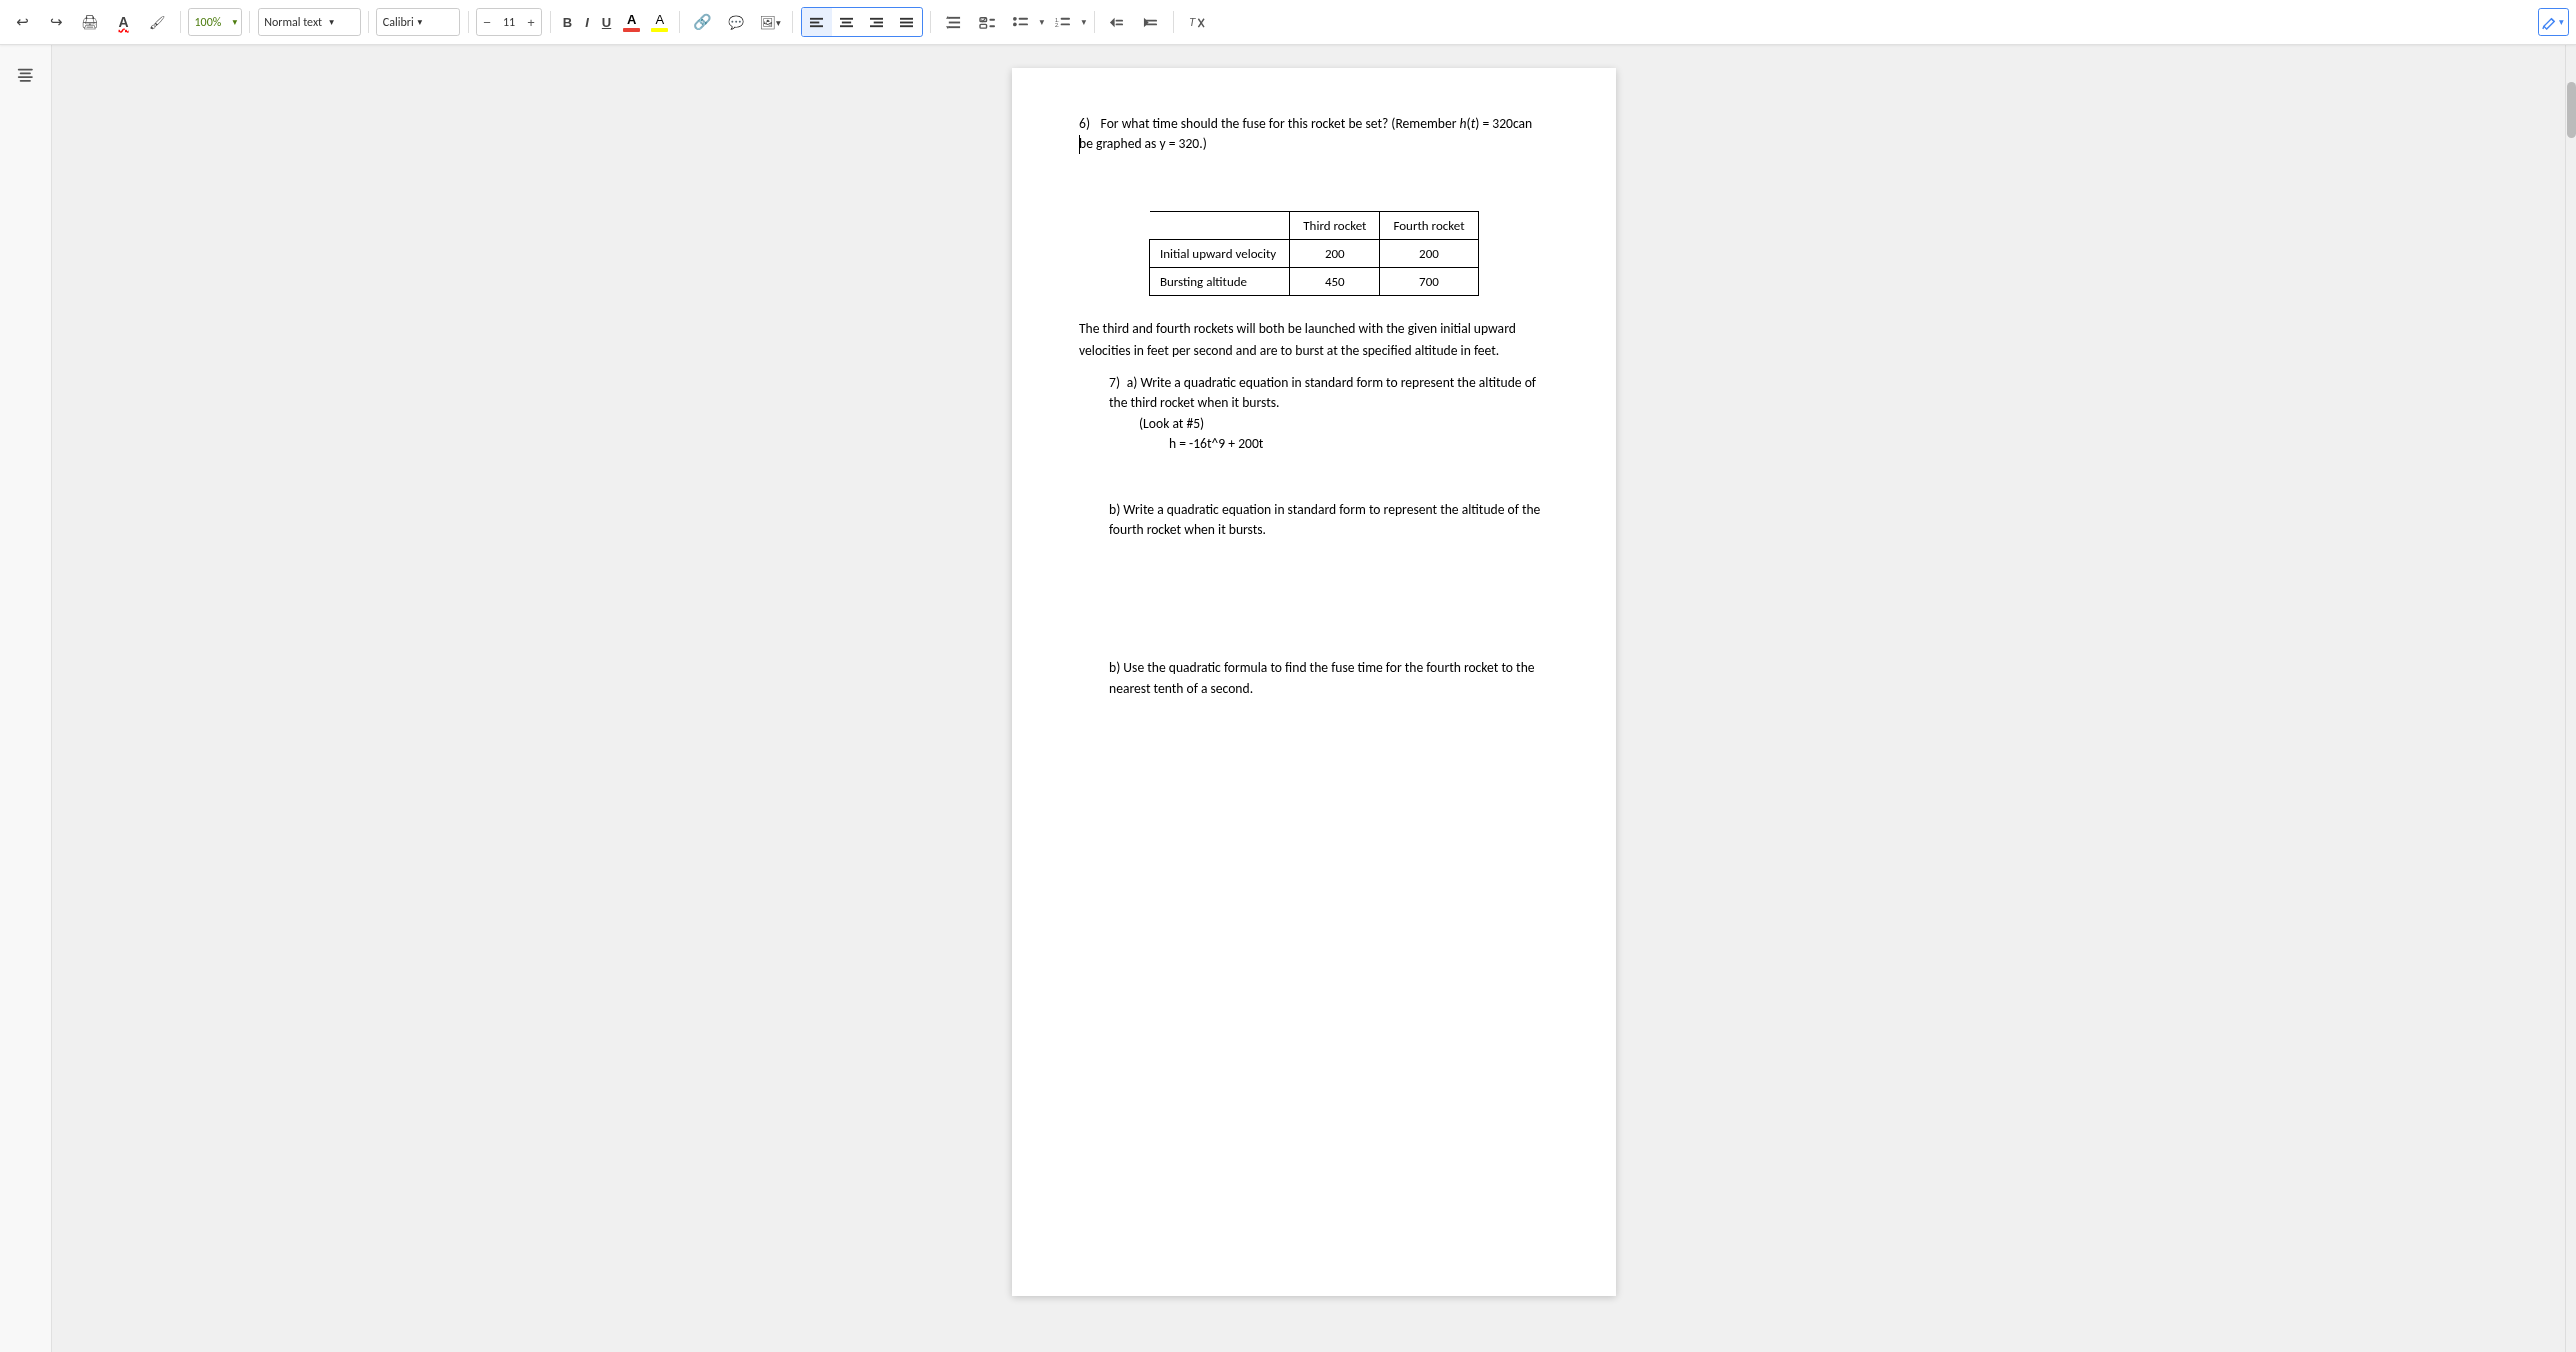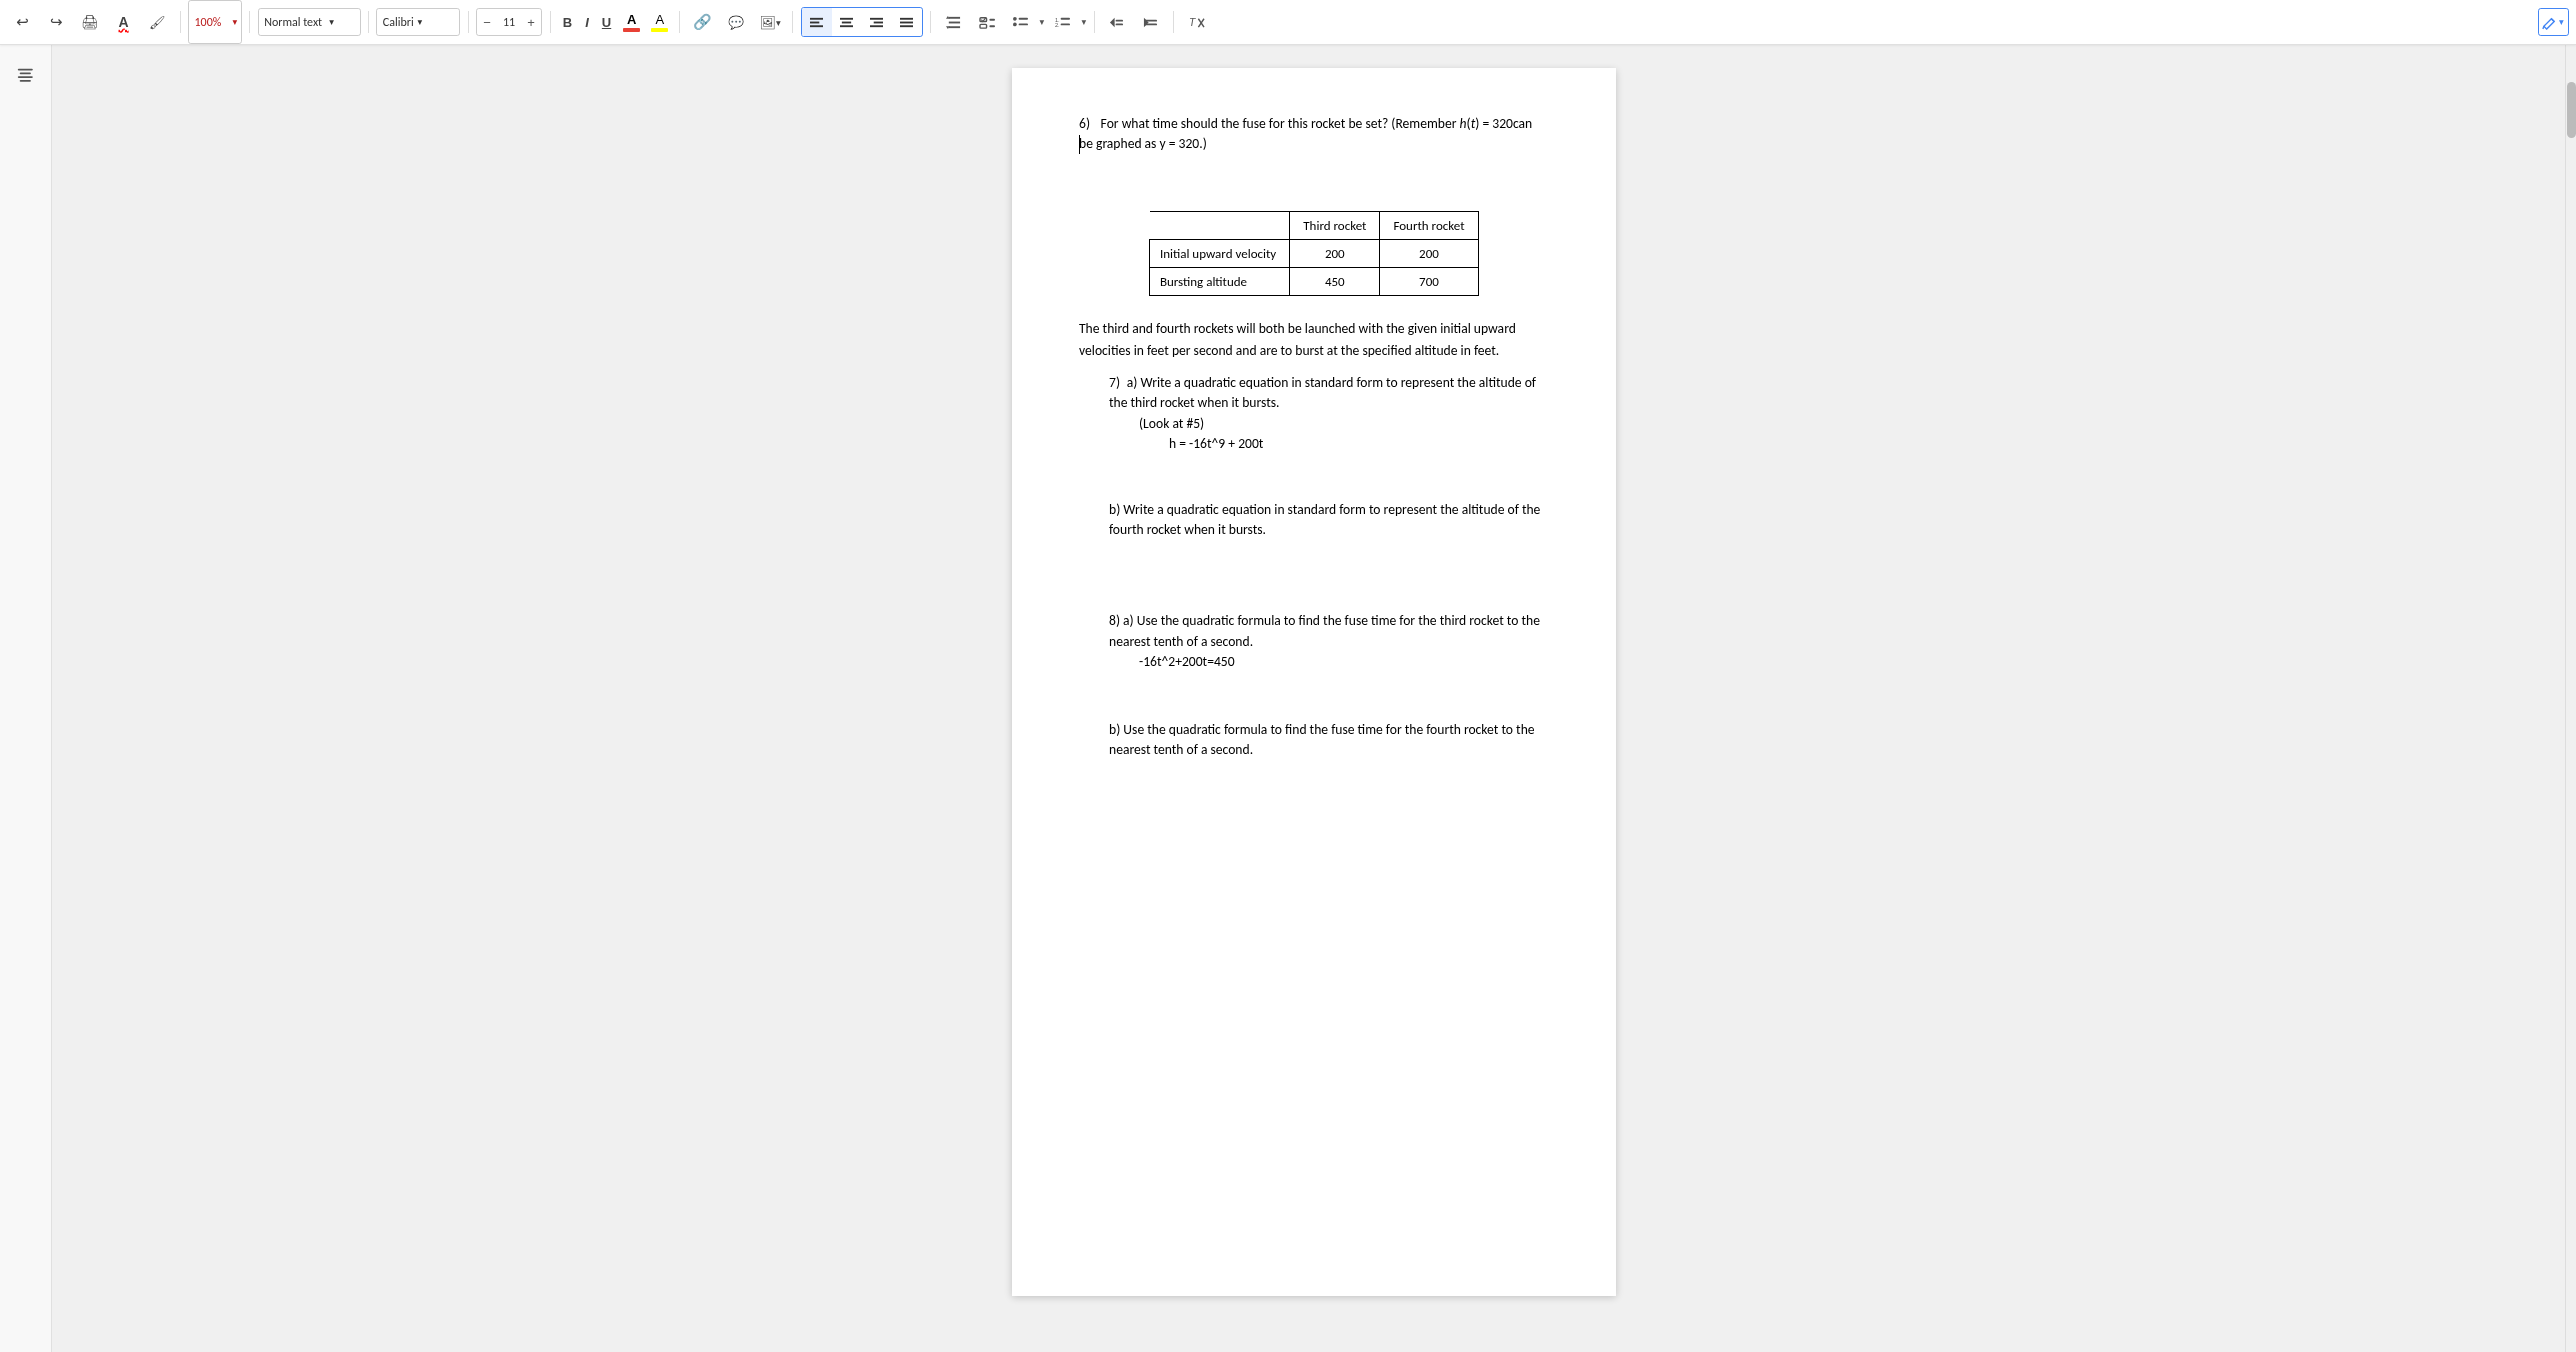--- a/index.html
+++ b/index.html
@@ -50,25 +50,25 @@
       background: #fff;
       font-size: 12px;
       color: #333;
       gap: 3.7px;
     }
 
     .toolbar-zoom {
       display: flex; align-items: center;
       border: 0.9px solid #ccc;
       border-radius: 2.8px;
-      height: 44px;
+      height: 28px;
       cursor: pointer;
       background: #fff;
       font-size: 12px;
-      color: #b91c1c;
+      color: #4d7c0f;
     }
     .toolbar-zoom span { padding: 0 5.6px; }
 
     .font-size-ctrl {
       display: flex; align-items: center;
       border: 0.9px solid #ccc;
       border-radius: 2.8px;
       height: 28px;
       background: #fff;
     }
@@ -515,27 +515,20 @@
       <div class="spacer"></div>
 
       <div class="indent-1">
         <p>b)  Write a quadratic equation in standard form to represent the altitude of the fourth rocket when it bursts.</p>
       </div>
     </div>
 
     <div style="height: 56px;"></div>
 
     <div class="question">
-      <div class="indent-1">
-        <p>
-          <span>8)</span>
-          <span> <span>a) Use the quadratic formula to find the fuse time for the third rocket to the nearest tenth of a second.</span></span>
-        </p>
-        <p class="indent-1">-16t^2+200t=450</p>
-      </div>
 
       <div style="height: 47px;"></div>
 
       <div class="indent-1">
         <p>b) Use the quadratic formula to find the fuse time for the fourth rocket to the nearest tenth of a second.</p>
       </div>
     </div>
 
   </div>
 </div>

